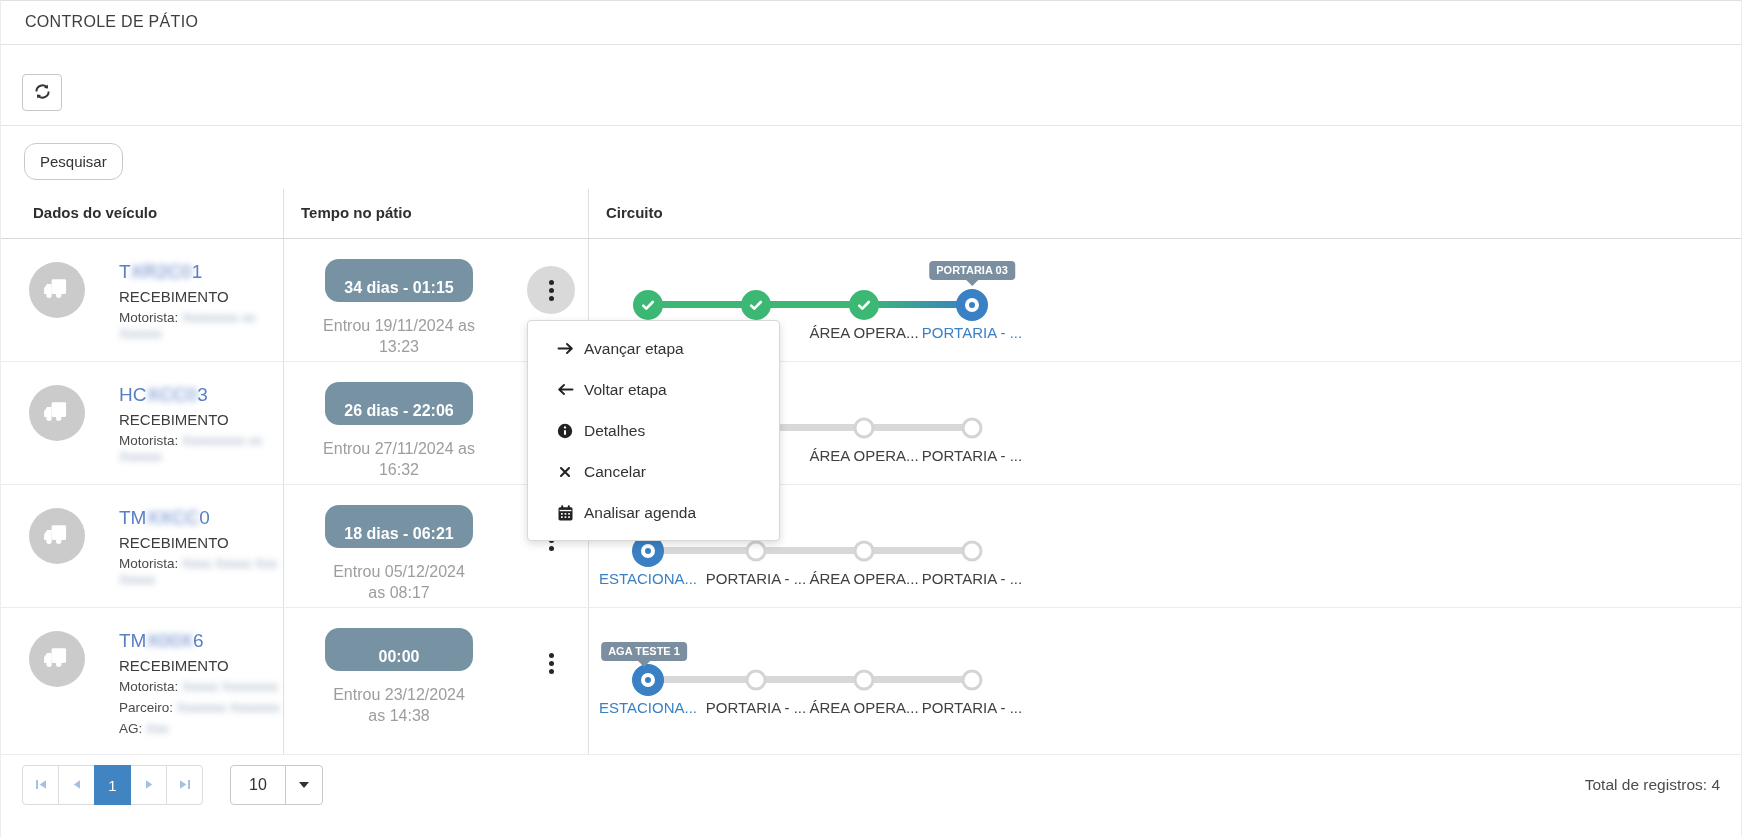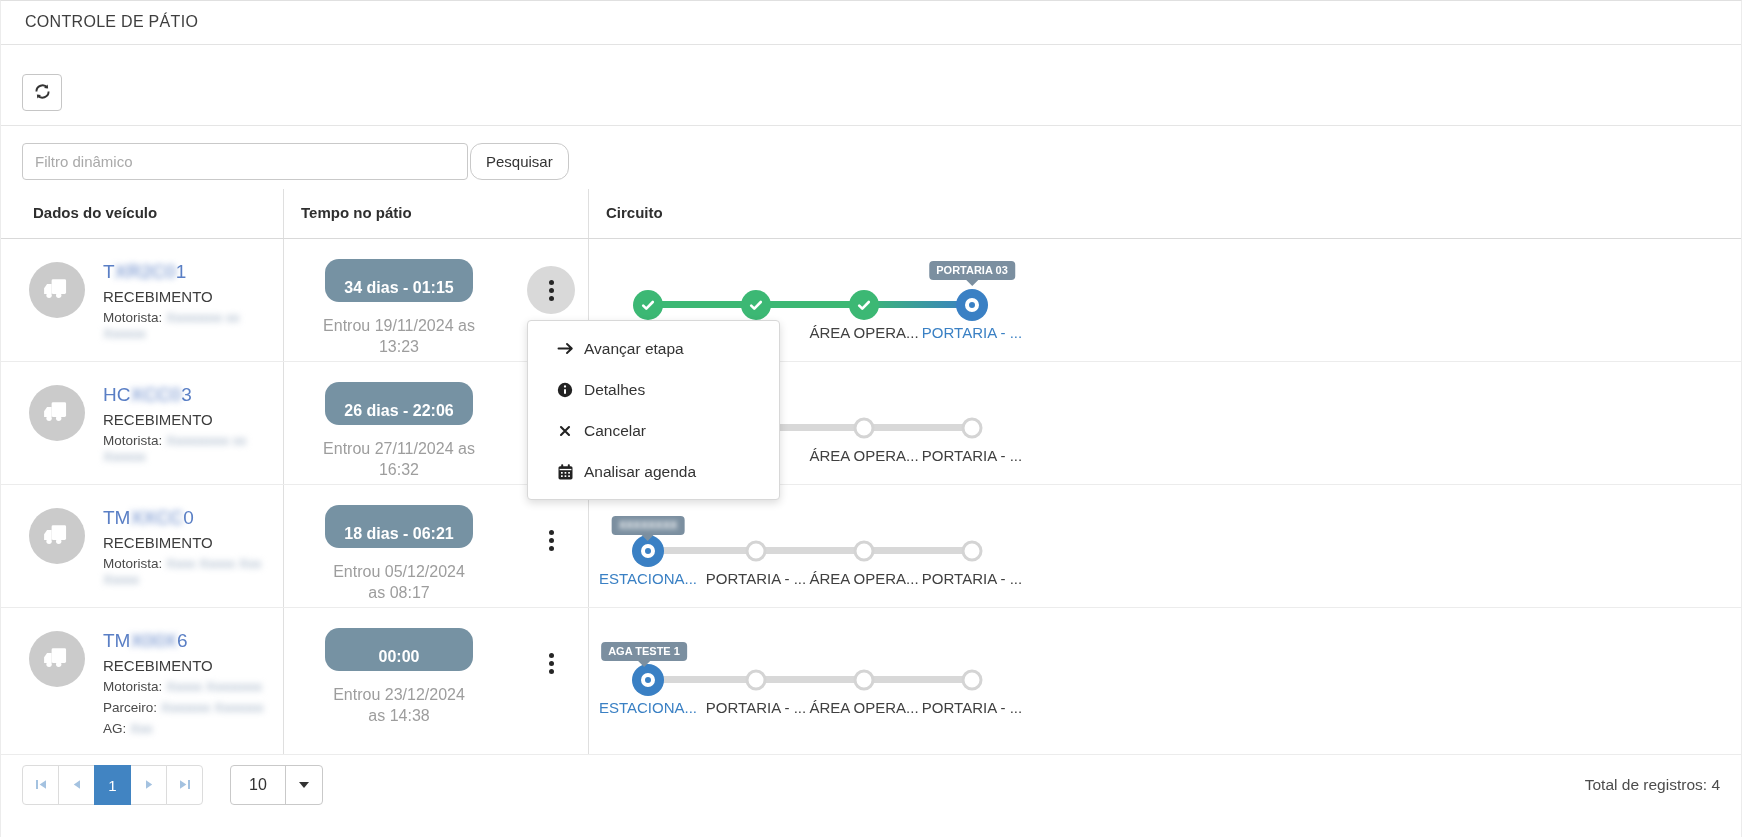--- a/index.html
+++ b/index.html
@@ -31,21 +31,21 @@
   }
   
   .thead { display:grid; grid-template-columns:283px 305px 1fr; }
   .th { font-weight:bold; font-size:15px; color:#2f2f2f; padding:15px 0 17px 17px; }
   .th:first-child { padding-left:32px; border-right:1px solid #dfdfdf; }
   .th:nth-child(2) { border-right:1px solid #dfdfdf; }
   .thead { border-bottom:1px solid #d9d9d9; }
   .trow { display:grid; grid-template-columns:283px 230px 75px 1fr; border-bottom:1px solid #ececec; }
   .trow.h122 { height:123px; } .trow.h147 { height:147px; }
   
-  .cell-vehicle { display:flex; padding:23px 0 0 28px; border-right:1px solid #dfdfdf; }
+  .cell-vehicle { display:flex; padding:23px 0 0 28px; border-right:1px solid #dfdfdf;gap:16px; }
   .avatar { flex:none; width:56px; height:56px; border-radius:50%; background:#cbcbcb;
             display:flex; align-items:center; justify-content:center; }
   .vinfo { margin-left:18px; width:185px; }
   .plate { font-size:19px; color:#5a7fc5; line-height:20px; cursor:pointer; }
   .status { font-size:15px; color:#3d3d3d; margin-top:6px; }
   .vline { font-size:13.5px; color:#4a4a4a; margin-top:5px; line-height:16px; }
   .redact { filter:blur(3px); color:#97a9bf; user-select:none; }
   .redact-dark { filter:blur(2.5px); user-select:none; }
   
   .cell-time { display:flex; flex-direction:column; align-items:center; padding-top:20px; }
@@ -124,21 +124,20 @@
               <path d="M3.6 10a6.4 6.4 0 0 1 11.4-4"></path>
             </g>
             <path d="M15.4 2.6l.5 4.3-4.3-.5z" fill="#333"></path>
             <path d="M4.6 17.4l-.5-4.3 4.3.5z" fill="#333"></path>
           </svg>
       </span>
     </button>
   </div>
 
   <div class="search-row">
-    <input class="filter-input" placeholder="Filtro dinâmico" style="">
     <button class="btn-search">Pesquisar</button>
   </div>
 
   <div class="thead">
     <div class="th">Dados do veículo</div>
     <div class="th">Tempo no pátio</div>
     <div class="th">Circuito</div>
   </div>
 
   <div class="trow h122">
@@ -386,20 +385,28 @@
   </div>
 
   <div class="dropdown">
     <div class="menu-item">
       <span class="mi-icon">
           <svg width="17" height="13" viewBox="0 0 17 13" fill="none" stroke="#222" stroke-width="1.9" stroke-linecap="round" stroke-linejoin="round">
             <path d="M1.5 6.5h13M10 2l4.8 4.5L10 11"></path>
           </svg>
         </span>
       <span class="mi-label">Avançar etapa</span>
+    </div>
+    <div class="menu-item">
+      <span class="mi-icon">
+          <svg width="17" height="13" viewBox="0 0 17 13" fill="none" stroke="#222" stroke-width="1.9" stroke-linecap="round" stroke-linejoin="round">
+            <path d="M15.5 6.5h-13M7 2L2.2 6.5 7 11"></path>
+          </svg>
+        </span>
+      <span class="mi-label">Voltar etapa</span>
     </div>
     <div class="menu-item">
       <span class="mi-icon">
           <svg width="16" height="16" viewBox="0 0 16 16">
             <circle cx="8" cy="8" r="7.2" fill="#222"></circle>
             <rect x="7" y="6.9" width="2" height="5" rx="1" fill="#fff"></rect>
             <circle cx="8" cy="4.5" r="1.15" fill="#fff"></circle>
           </svg>
         </span>
       <span class="mi-label">Detalhes</span>

